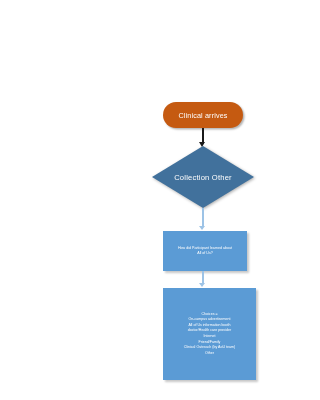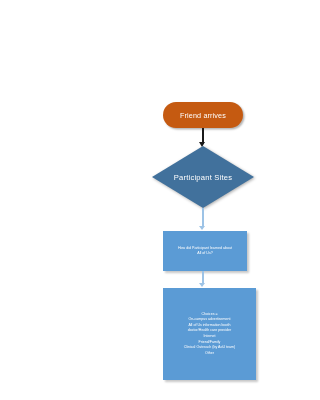--- a/index.html
+++ b/index.html
@@ -121,29 +121,29 @@
 
   #conn-3 { left: 202px; top: 271px; height: 13px; }
   #arrow-3 { left: 199px; top: 283px; }
 </style>
 </head>
 <body>
 
 <div id="canvas">
 
   <div class="terminator">
-    <span>Friend arrives</span>
+    <span>Clinical arrives</span>
   </div>
 
   <div class="conn dark" id="conn-1"></div>
   <div class="arrowhead dark" id="arrow-1"></div>
 
   <div class="diamond-wrap">
     <div class="diamond-shape"></div>
-    <div class="diamond-label">Participant Sites</div>
+    <div class="diamond-label">Collection Other</div>
   </div>
 
   <div class="conn light" id="conn-2"></div>
   <div class="arrowhead light" id="arrow-2"></div>
 
   <div class="process" id="question-box">
     <div class="box-text">
       <span class="box-line">How did Participant learned about</span>
       <span class="box-line">All of Us?</span>
     </div>

